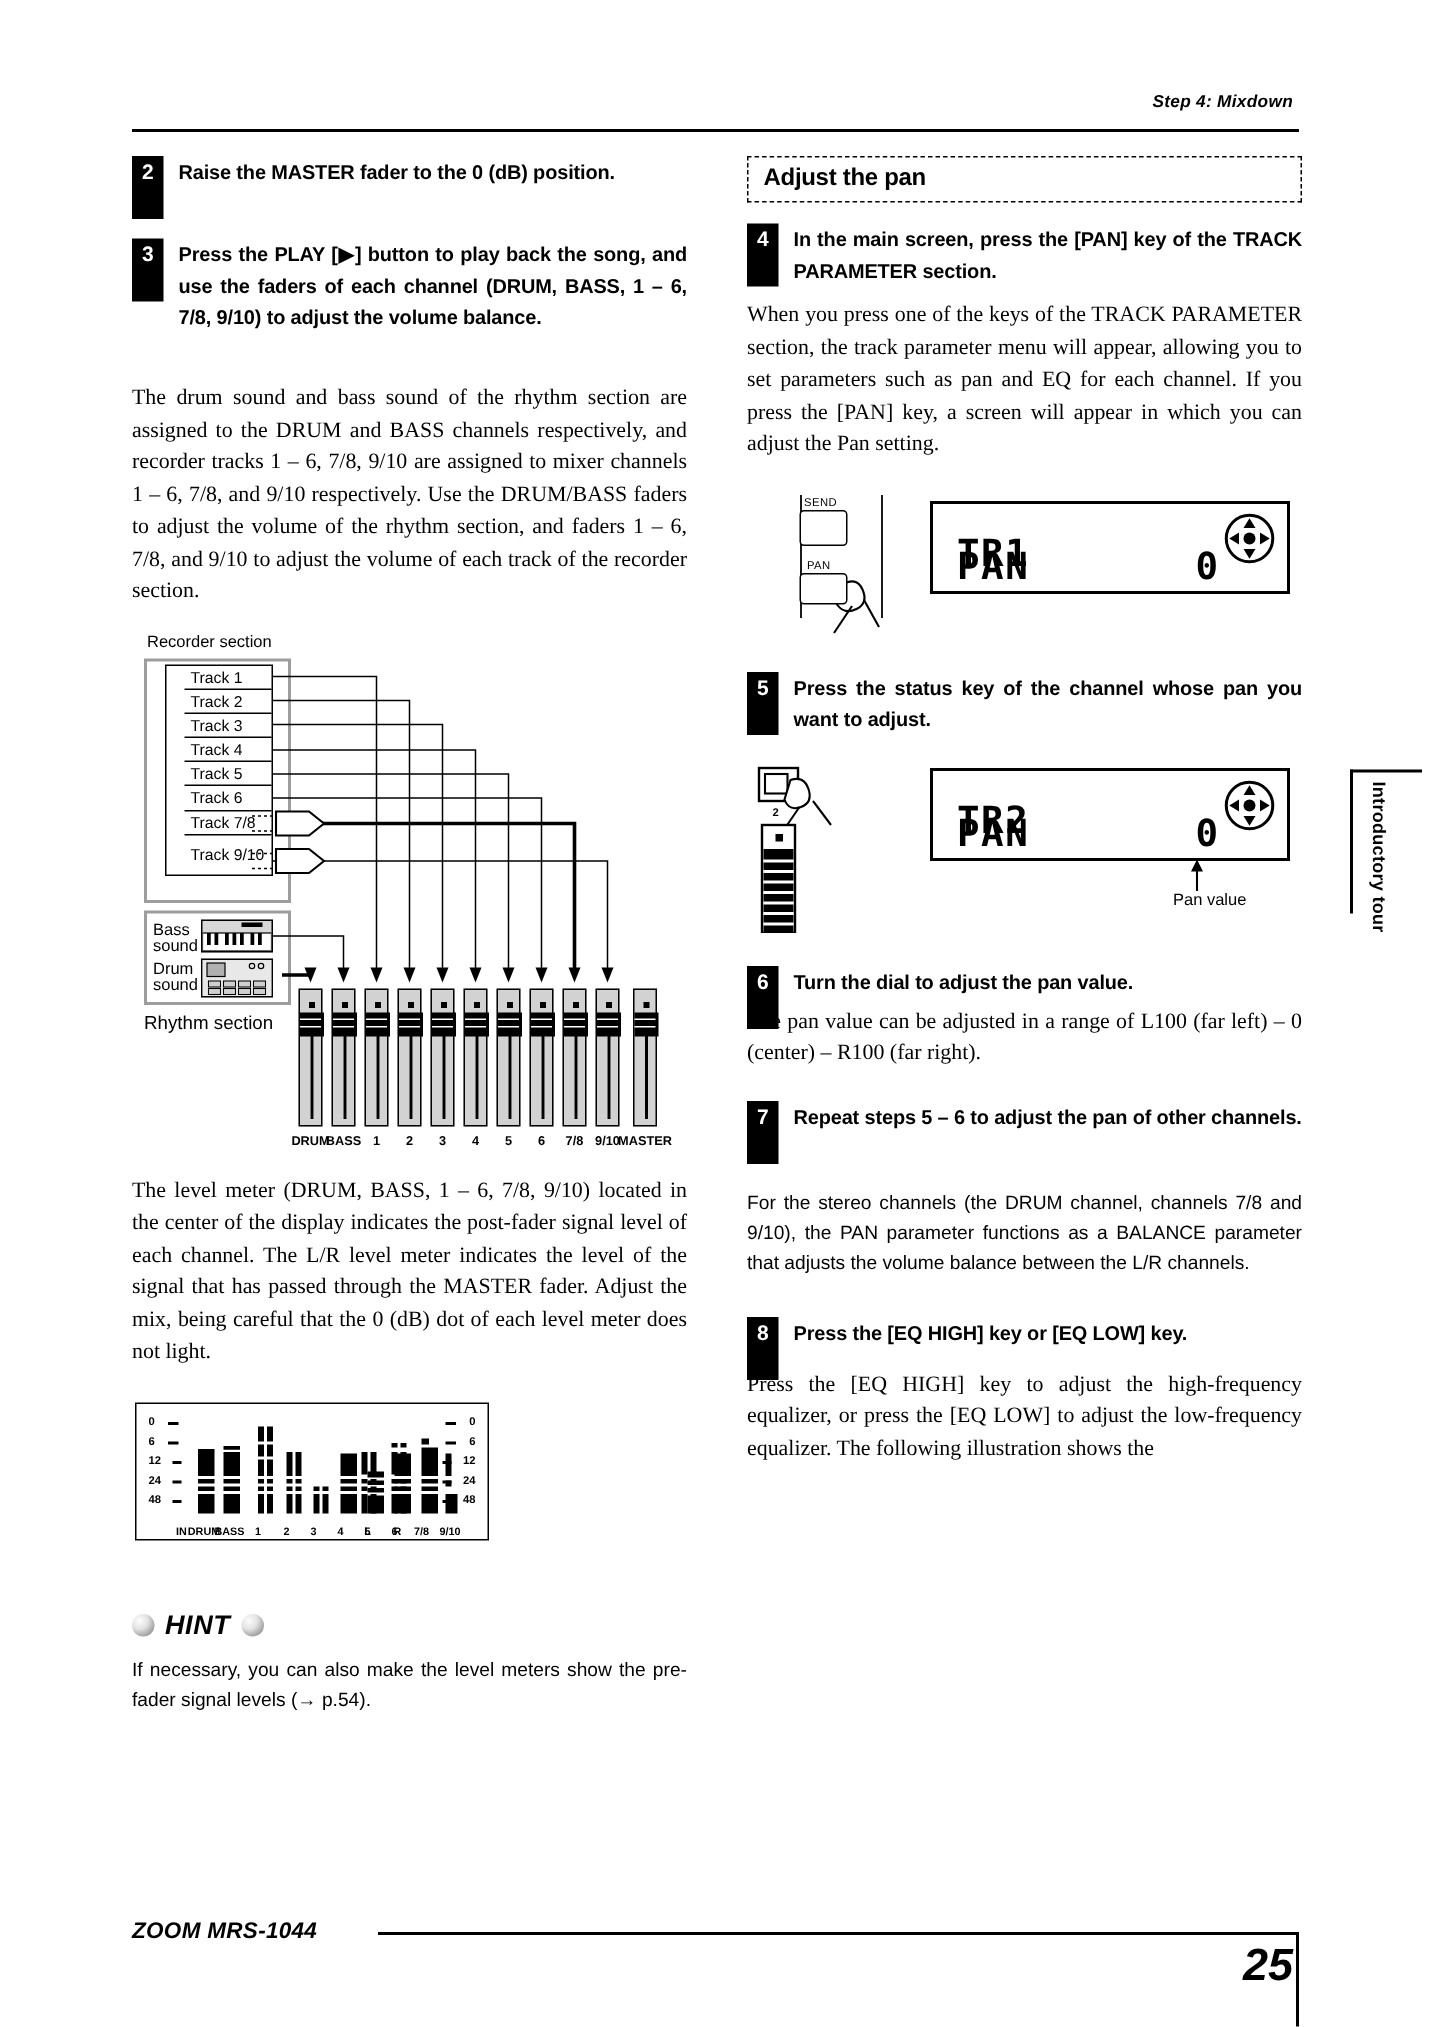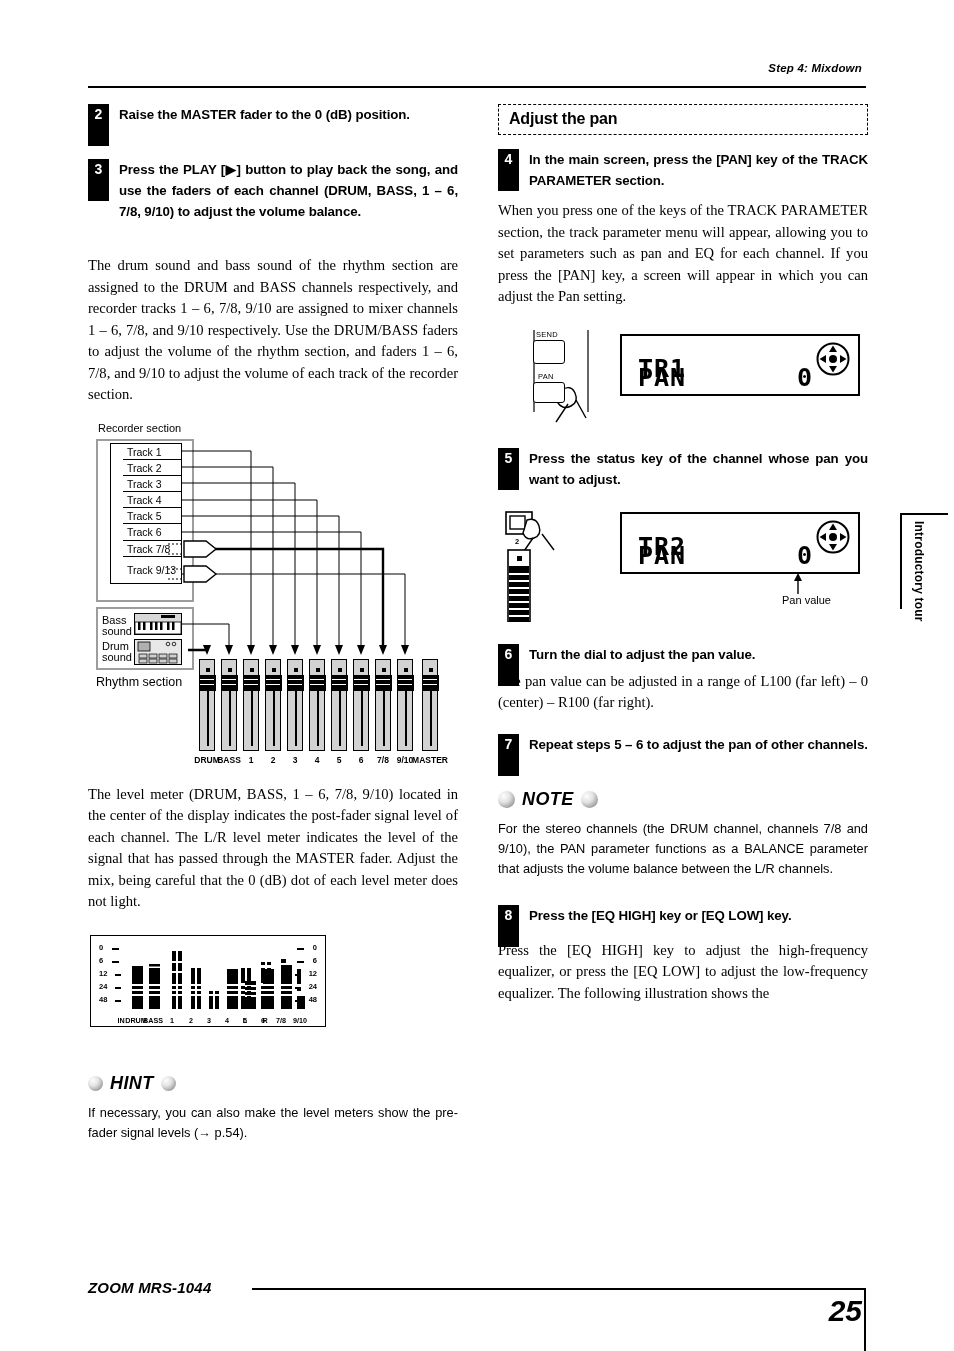--- a/index.html
+++ b/index.html
@@ -233,21 +233,21 @@
       <div class="grp" style="left:8px; top:185px; width:98px; height:63px;"></div>
 
       <div class="tracks">
         <div class="trk">Track 1</div>
         <div class="trk">Track 2</div>
         <div class="trk">Track 3</div>
         <div class="trk">Track 4</div>
         <div class="trk">Track 5</div>
         <div class="trk">Track 6</div>
         <div class="trk">Track 7/8</div>
-        <div class="trk" style="height:26px; line-height:26px;">Track 9/13</div>
+        <div class="trk" style="height:26px; line-height:26px;">Track 9/10</div>
       </div>
 
       <svg width="370" height="300">
         <g stroke="#000" stroke-width="1" fill="none">
 
           <path d="M94 29 H163 V225"></path>
           <path d="M94 45 H185 V225"></path>
           <path d="M94 61 H207 V225"></path>
           <path d="M94 78 H229 V225"></path>
           <path d="M94 94 H251 V225"></path>
@@ -704,25 +704,20 @@
 
     <div class="spacer-20"></div>
 
     <div class="step">
       <div class="step-num">7</div>
       <div class="step-text just">Repeat steps 5 – 6 to adjust the pan of other channels.</div>
     </div>
 
     <div style="height:22px"></div>
 
-    <div class="badge">
-      <span class="ball"></span>
-      <span class="badge-text">NOTE</span>
-      <span class="ball"></span>
-    </div>
     <p class="body sans">For the stereo channels (the DRUM channel, channels 7/8 and 9/10), the PAN parameter functions as a BALANCE parameter that adjusts the volume balance between the L/R channels.</p>
 
     <div style="height:26px"></div>
 
 
     <div class="step">
       <div class="step-num">8</div>
       <div class="step-text">Press the [EQ HIGH] key or [EQ LOW] key.</div>
     </div>
 

